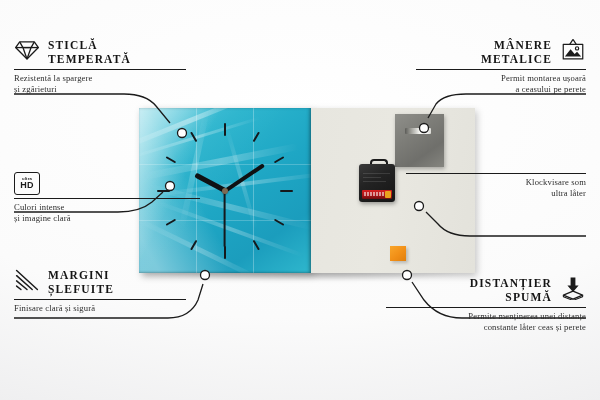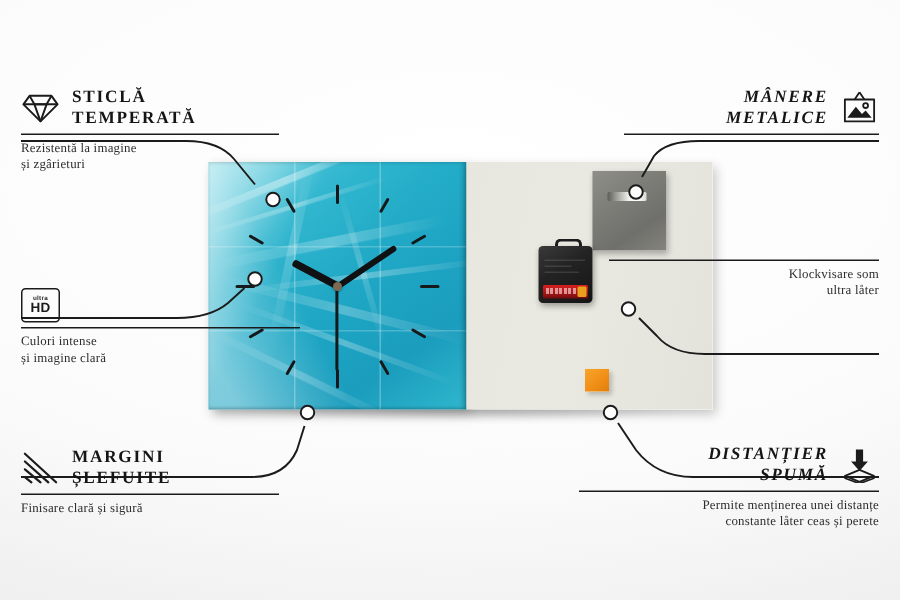--- a/index.html
+++ b/index.html
@@ -227,38 +227,36 @@
     width: 330px;
     height: 10px;
     background: radial-gradient(ellipse at 50% 0%, rgba(0,0,0,0.22) 0%, rgba(0,0,0,0) 72%);
     filter: blur(1.5px);
   }
 
   
   .callout { position: absolute; }
   .callout .head {
     display: flex;
-    align-items: center;
     gap: 8px;
-    margin-top: 20px;
   }
   .callout.left .head { justify-content: flex-start; }
   .callout.right .head { justify-content: flex-end; }
   .title {
     font-family: "Liberation Serif", serif;
     font-weight: 700;
     font-size: 11.5px;
     letter-spacing: 1.15px;
     line-height: 14px;
     text-transform: uppercase;
     color: #151515;
     white-space: pre-line;
   }
   .callout.left  .title { text-align: left; }
-  .callout.right .title { text-align: right; font-style: italic; }
+  .callout.right .title { text-align: right; }
   .rule {
     height: 1.3px;
     background: #1b1b1b;
     margin-top: 3px;
   }
   .desc {
     font-family: "Liberation Serif", serif;
     font-size: 8.6px;
     line-height: 10.6px;
     color: #2d2d2d;
@@ -303,21 +301,21 @@
   .connectors {
     position: absolute;
     inset: 0;
     pointer-events: none;
   }
   .connectors svg { display: block; width: 600px; height: 400px; }
 
   
   #c-sticla    { left: 14px;  top: 38px;  width: 172px; }
   #c-hd        { left: 14px;  top: 172px; width: 186px; }
-  #c-margini   { left: 14px;  top: 278px; width: 172px; }
+  #c-margini   { left: 14px;  top: 268px; width: 172px; }
   #c-manere    { left: 416px; top: 38px;  width: 170px; }
   #c-mecanism  { left: 406px; top: 170px; width: 180px; }
   #c-distant   { left: 386px; top: 276px; width: 200px; }
 </style>
 </head>
 <body>
 
 <div id="infographic">
 
   <div class="product">
@@ -436,21 +434,21 @@
           <path d="M2 11 H30"></path>
           <path d="M7 4 L11 11 L16 25"></path>
           <path d="M25 4 L21 11 L16 25"></path>
           <path d="M11 11 H21"></path>
         </svg>
       </span>
       <span class="title">STICLĂ
 TEMPERATĂ</span>
     </div>
     <div class="rule"></div>
-    <div class="desc">Rezistentă la imagine
+    <div class="desc">Rezistentă la spargere
 și zgârieturi</div>
   </div>
 
   <div class="callout left" id="c-hd">
     <div class="head">
       <span class="hd-badge">
         <span class="hd-ultra">ultra</span>
         <span class="hd-main">HD</span>
       </span>
     </div>
@@ -483,20 +481,22 @@
       <span class="ico">
         <svg viewBox="0 0 32 28" stroke="#1b1b1b" stroke-width="1.5" fill="none" stroke-linejoin="round">
           <path d="M16 1 L12 7 M16 1 L20 7"></path>
           <rect x="4" y="7" width="24" height="18"></rect>
           <path d="M6 22 L13 13 L18 19 L21 16 L26 22 Z" fill="#1b1b1b" stroke="none"></path>
           <circle cx="21" cy="12" r="2"></circle>
         </svg>
       </span>
     </div>
     <div class="rule"></div>
+    <div class="desc">Permit montarea ușoară
+a ceasului pe perete</div>
   </div>
 
   <div class="callout right" id="c-mecanism">
     <div class="rule"></div>
     <div class="desc">Klockvisare som
 ultra låter</div>
   </div>
 
   <div class="callout right" id="c-distant">
     <div class="head">

